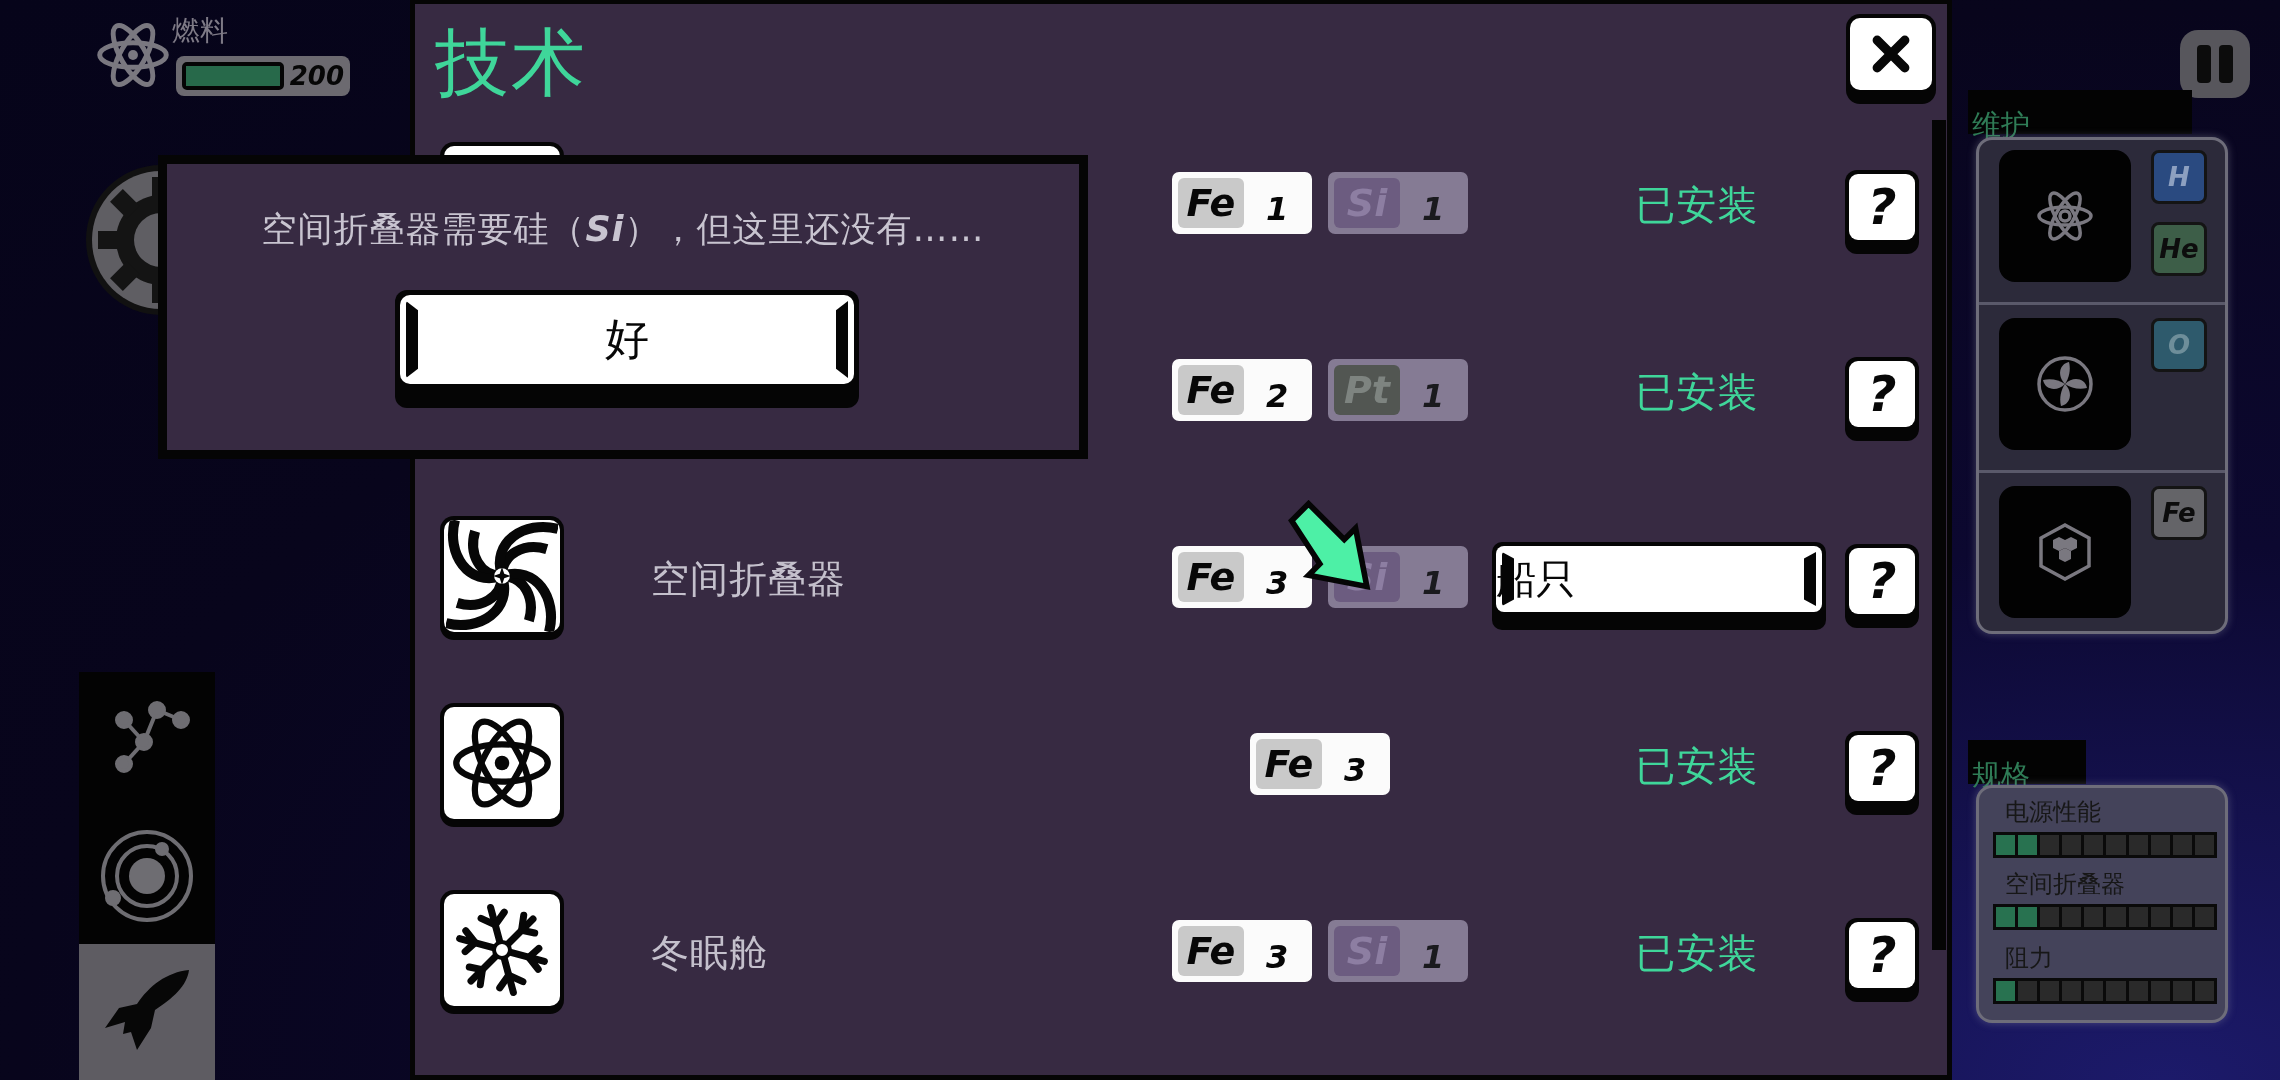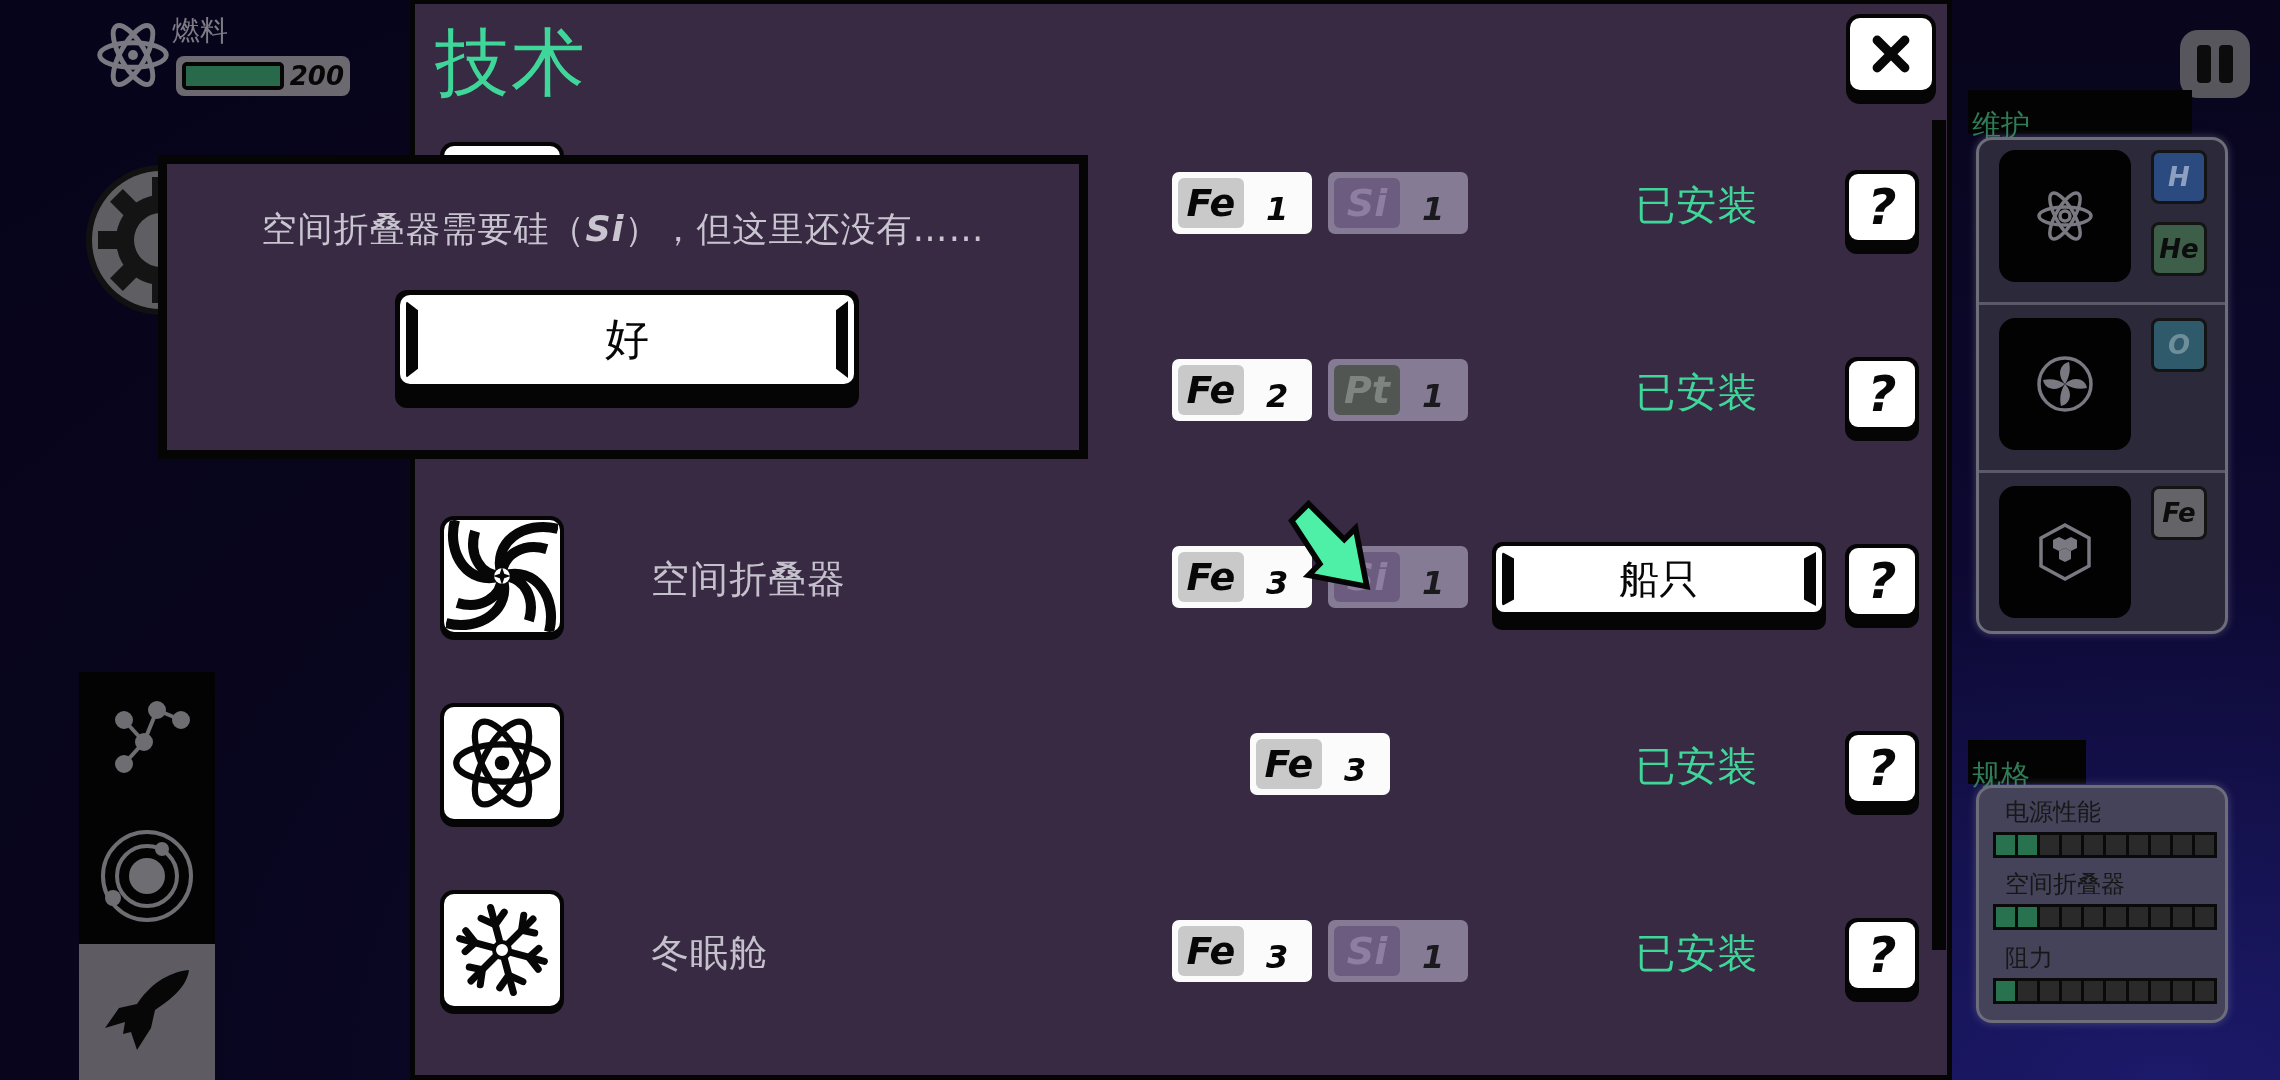--- a/index.html
+++ b/index.html
@@ -69,21 +69,21 @@
   .chip.missing .qty { color: #1a1a1e; }
 
   .status { position: absolute; left: 1157px; top: 36px; width: 200px; text-align: center; font-size: 40px; color: #3fd69a; letter-spacing: 1px; }
 
   .ship-btn {
     position: absolute; left: 1052px; top: 26px; width: 334px; height: 88px;
     background: #050505; border-radius: 10px; padding: 4px 4px 18px 4px;
   }
   .ship-btn .face {
     position: relative; width: 100%; height: 100%; background: #fff; border-radius: 8px;
-    display: flex; align-items: center; justify-content: center; font-size: 40px; color: #070707;
+    display: flex; align-items: center; justify-content: flex-start; font-size: 40px; color: #070707;
   }
   .bracket-l, .bracket-r { position: absolute; top: 6px; bottom: 6px; width: 12px; background: #050505; }
   .bracket-l { left: 6px; border-radius: 3px 0 0 3px; clip-path: polygon(0 0, 100% 12%, 100% 88%, 0 100%); }
   .bracket-r { right: 6px; clip-path: polygon(0 12%, 100% 0, 100% 100%, 0 88%); }
 
   .help-btn {
     position: absolute; left: 1405px; top: 28px; width: 74px; height: 84px;
     background: #050505; border-radius: 12px; padding: 4px 4px 14px 4px;
   }
   .help-btn .face { width: 100%; height: 100%; background: #fff; border-radius: 9px; display: flex; align-items: center; justify-content: center; font-size: 50px; font-weight: bold; font-style: italic; color: #070707; }

